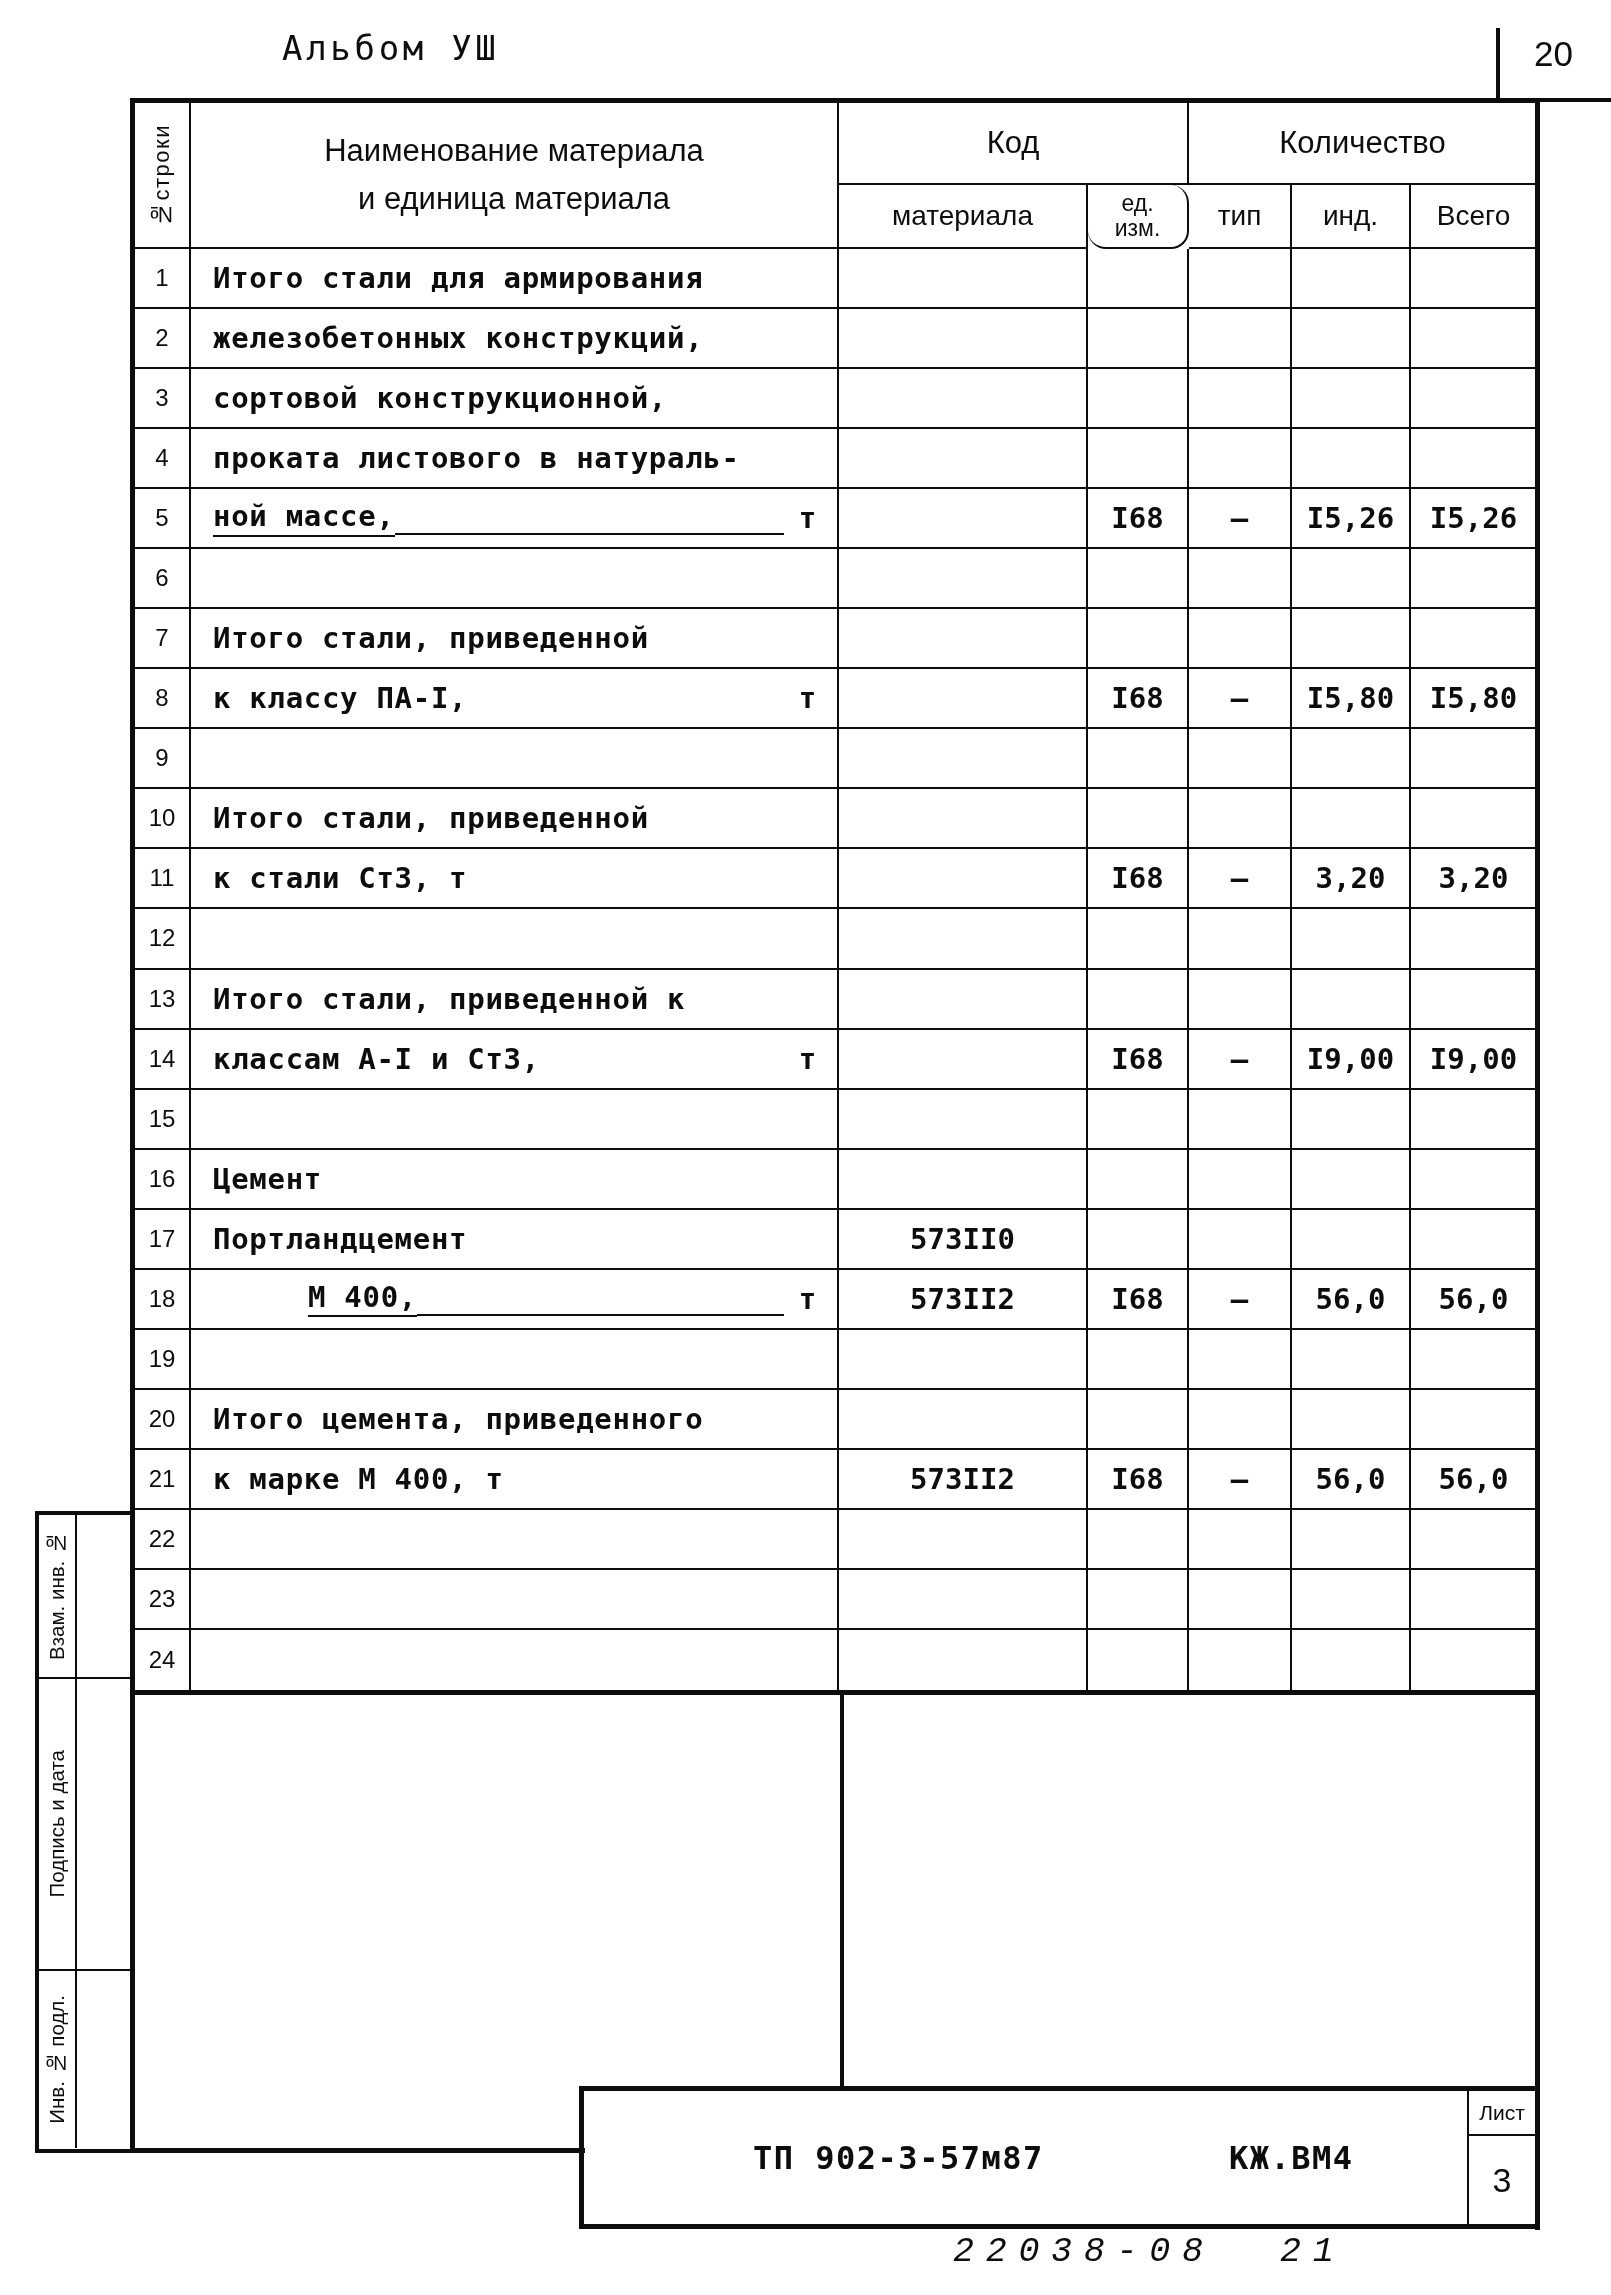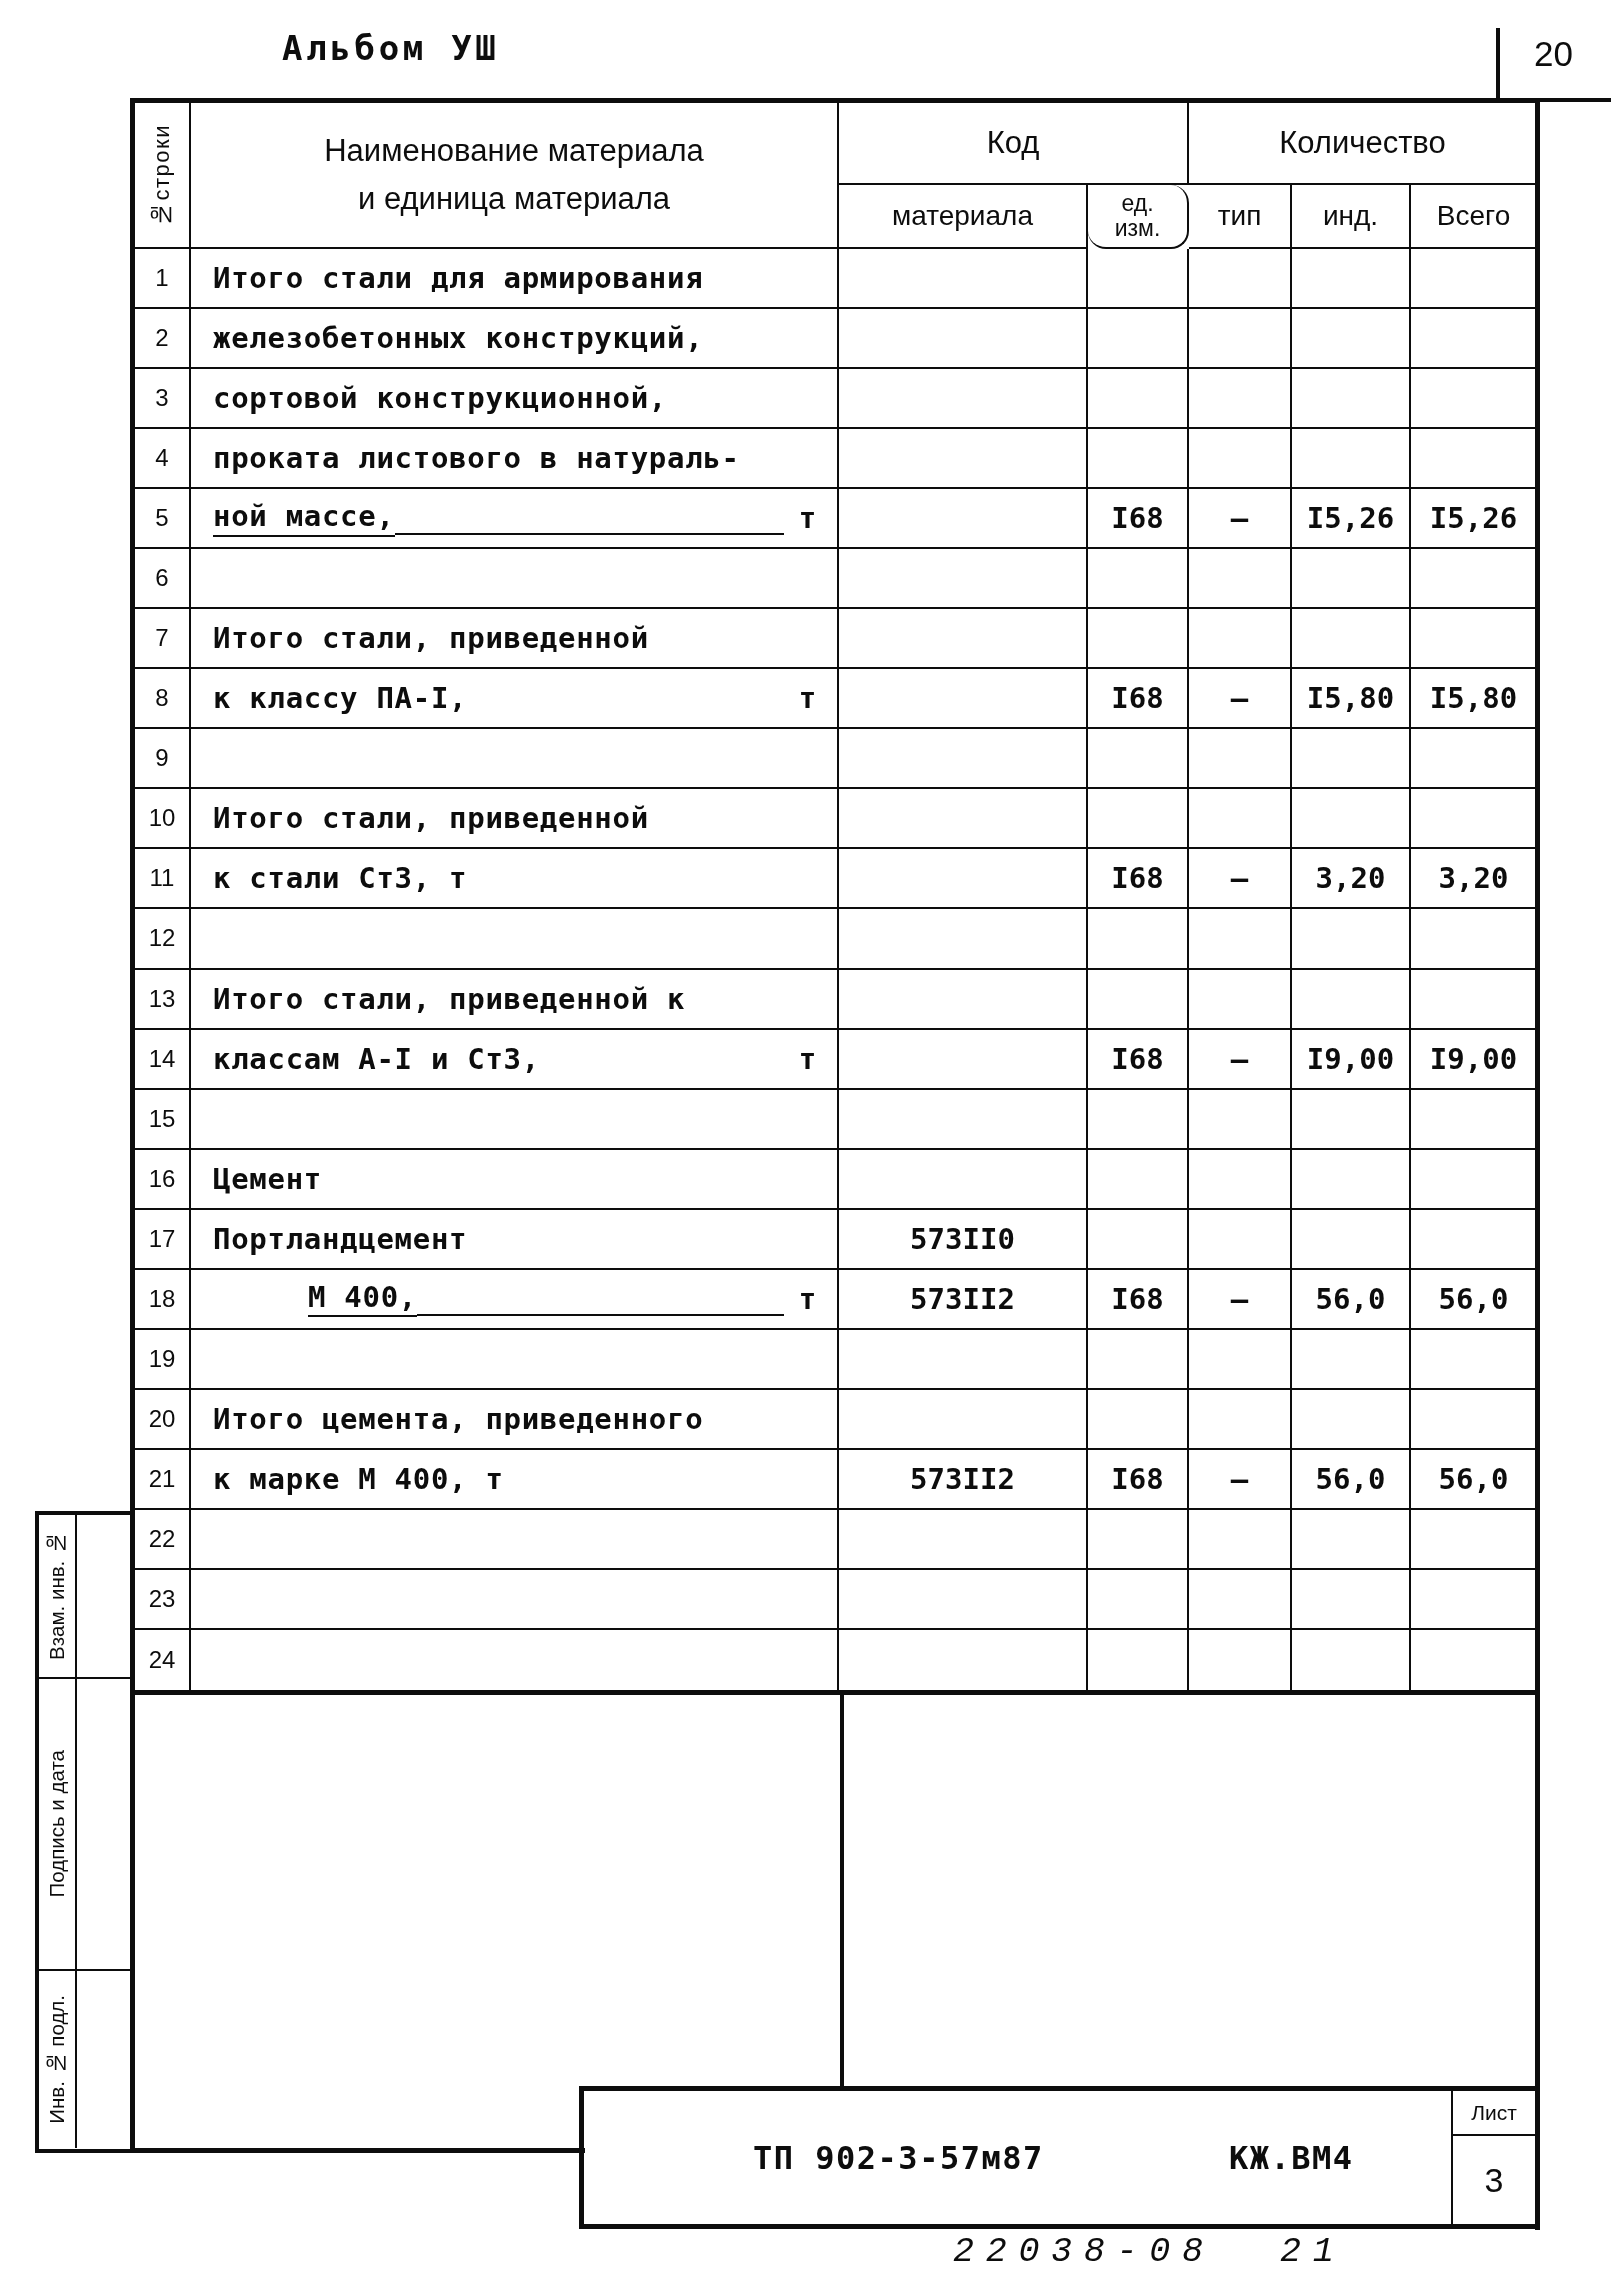--- a/index.html
+++ b/index.html
@@ -28,21 +28,21 @@
     font-weight:bold;font-size:29px;letter-spacing:0.7px;white-space:nowrap;}
   .name-cell.indent{padding-left:117px;}
   .name-cell .unit{margin-left:14.7px;}
   .fill{flex:1 1 auto;height:55%;}
   .fill.u{border-bottom:2.9px solid #0d0d0d;}
   .name-text.u{border-bottom:2.9px solid #0d0d0d;padding-bottom:1.5px;}
   .val{font-family:"DejaVu Sans Mono",monospace;font-weight:bold;font-size:29px;}
 
   
   #album-label{position:absolute;left:282px;top:28px;font-family:"DejaVu Sans Mono",monospace;
-    font-weight:bold;font-size:34px;letter-spacing:3.7px;}
+    font-weight:normal;font-size:34px;letter-spacing:3.7px;}
   #page-number{position:absolute;left:1508px;top:34px;width:91px;text-align:center;
     font-family:"Liberation Sans",sans-serif;font-size:35px;}
   #corner-v{left:1496px;top:28px;width:3.7px;height:70px;}
   #corner-h{left:1536px;top:98px;width:75px;height:4.4px;}
 
   
   #side-block{position:absolute;left:35px;top:1511px;width:100px;height:642px;
     border:4.4px solid #0d0d0d;box-sizing:border-box;display:grid;
     grid-template-columns:38px 53px;grid-template-rows:164px 292px 177px;
     font-family:"Liberation Sans",sans-serif;}
@@ -70,21 +70,21 @@
     font-size:23.5px;display:flex;align-items:center;padding-left:10.3px;letter-spacing:2.9px;}
   #stamp-block .g-bot{border-bottom:none;}
 
   
   #title-block{position:absolute;left:579px;top:2086px;width:961px;height:143px;
     border:5.1px solid #0d0d0d;box-sizing:border-box;}
   #doc-code{position:absolute;left:169px;top:0;height:100%;display:flex;align-items:center;
     font-family:"DejaVu Sans Mono",monospace;font-weight:bold;font-size:32px;letter-spacing:1.5px;}
   #sheet-code{position:absolute;left:645px;top:0;height:100%;display:flex;align-items:center;
     font-family:"DejaVu Sans Mono",monospace;font-weight:bold;font-size:32px;letter-spacing:1.5px;}
-  #sheet-col{position:absolute;right:0;top:0;width:84px;height:100%;border-left:2.9px solid #0d0d0d;
+  #sheet-col{position:absolute;right:0;top:0;width:68px;height:100%;border-left:2.9px solid #0d0d0d;
     box-sizing:border-box;display:flex;flex-direction:column;}
   #sheet-label-cell{height:45px;border-bottom:2.9px solid #0d0d0d;box-sizing:border-box;
     display:flex;align-items:center;justify-content:center;
     font-family:"Liberation Sans",sans-serif;font-size:21px;}
   #sheet-number-cell{flex:1;display:flex;align-items:center;justify-content:center;
     font-family:"Liberation Sans",sans-serif;font-size:34px;}
 
   #stamp-number{position:absolute;left:953px;top:2232px;font-family:Liberation Mono, monospace;
     font-style:italic;font-size:35px;letter-spacing:11.7px;white-space:pre;}
 </style>

